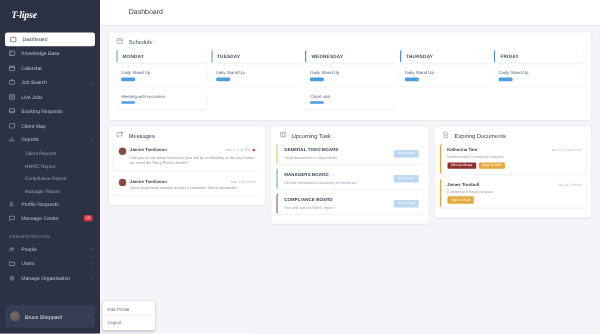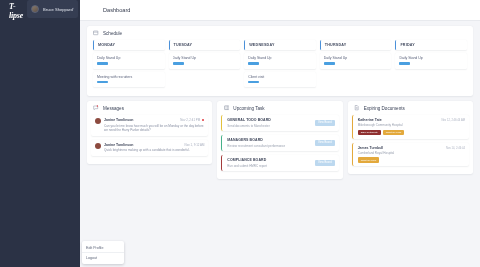--- a/index.html
+++ b/index.html
@@ -8,21 +8,21 @@
     font-family: "Liberation Sans", sans-serif;
     background: #ffffff;
     overflow: hidden;
   }
   .app { display: flex; width: 480px; height: 267px; }
 
   
   .sidebar {
     width: 80px; height: 267px;
     background: #2b3245;
-    display: flex; flex-direction: row;
+    display: flex; flex-direction: column;
     position: relative;
     flex-shrink: 0;
   }
   .logo-area {
     height: 22px;
     display: flex; align-items: center;
     padding-left: 9px;
   }
   .logo-text {
     color: #ffffff;

